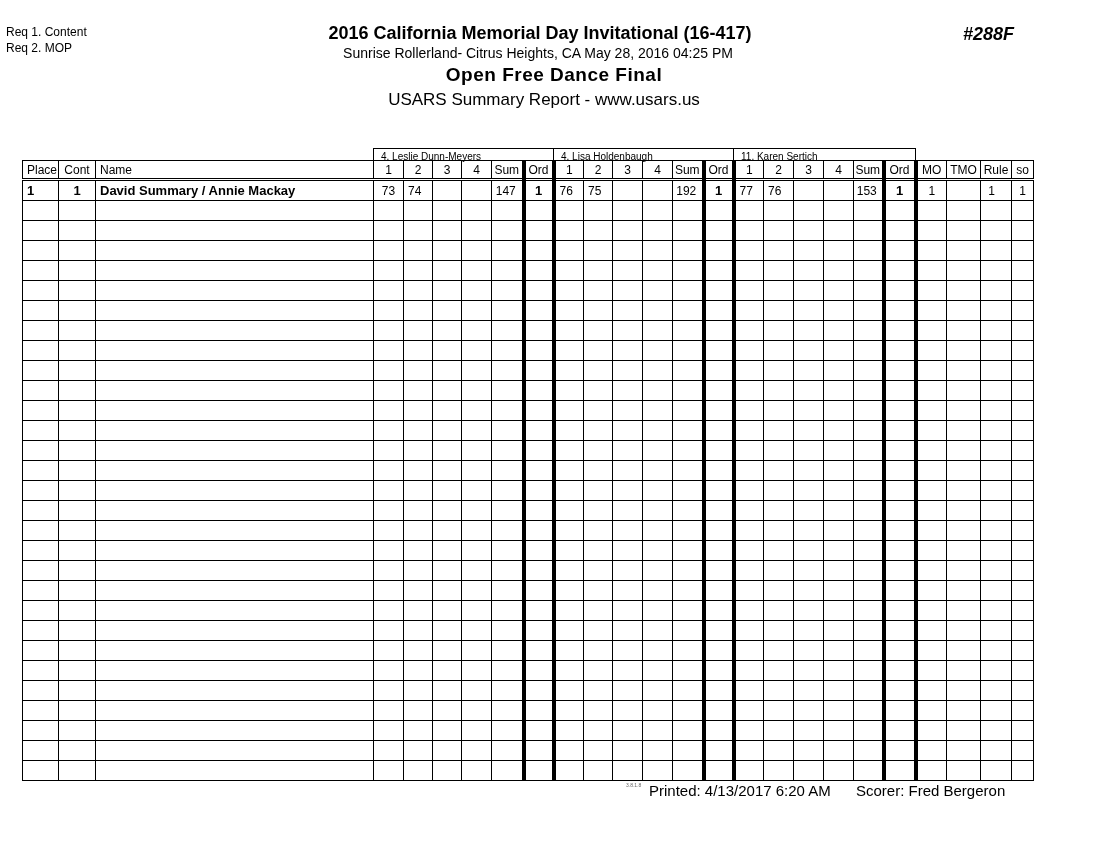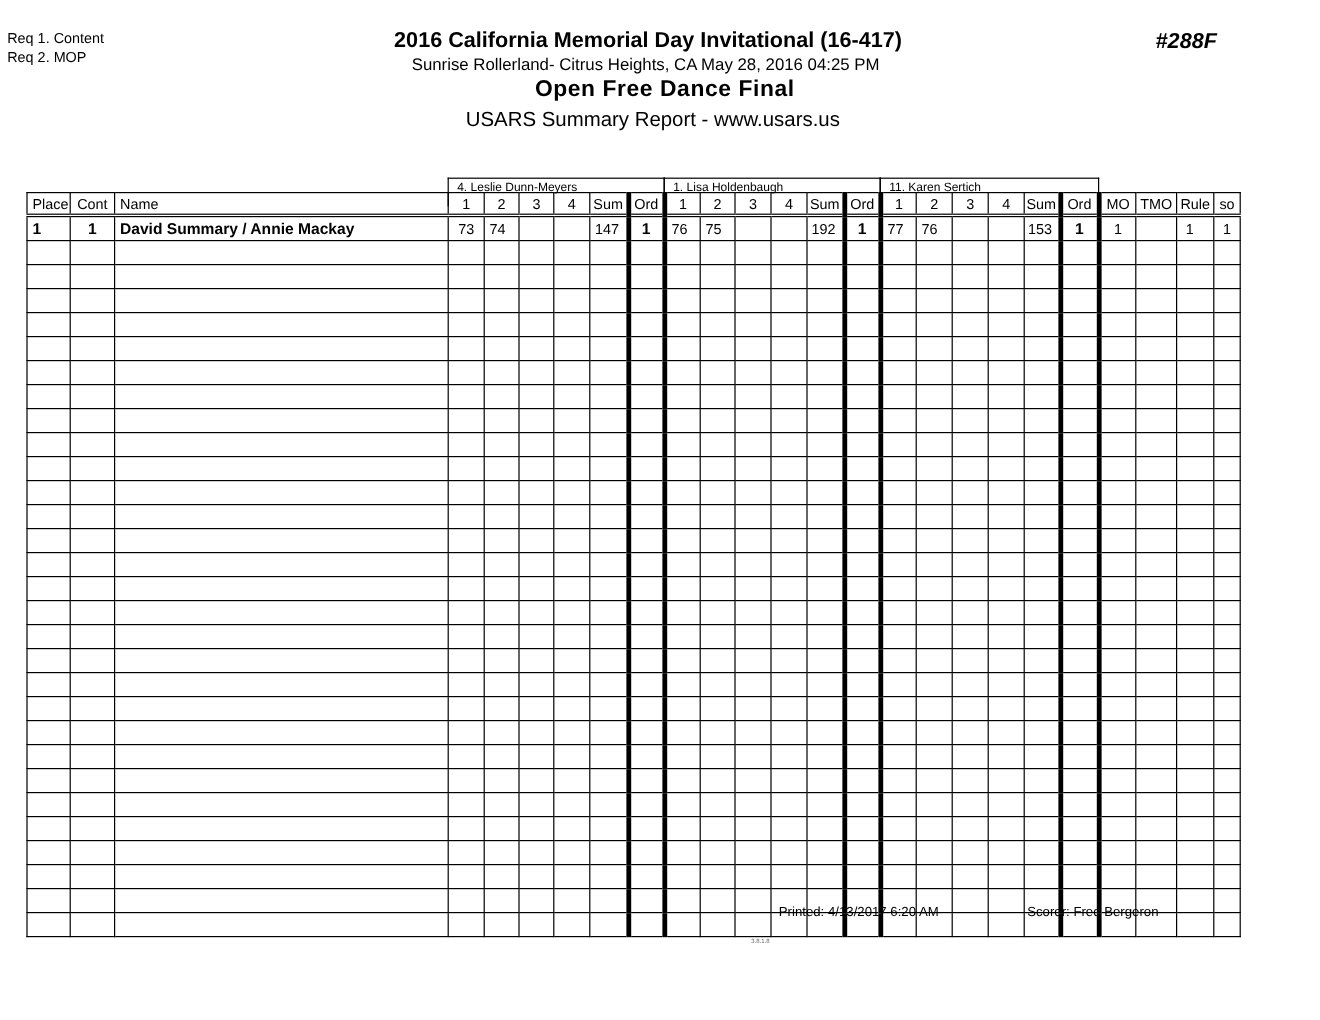--- a/index.html
+++ b/index.html
@@ -18,37 +18,37 @@
   table.grid { position:absolute; left:22px; top:160px; border-collapse:collapse; table-layout:fixed; }
   table.grid td, table.grid th { border:1px solid #000; padding:0; height:19px; font-size:12px; font-weight:normal; overflow:hidden; white-space:nowrap; }
   table.grid th { height:17px; text-align:center; }
   table.grid tr.hdr th { border-bottom:3px double #000; }
   table.grid td { text-align:center; }
   .thick-l { border-left:4px solid #000 !important; }
   .lefttxt { text-align:left !important; padding-left:4px !important;margin-top:40px; }
   .rt { text-align:center; padding-right:2px !important; }
   .bold { font-weight:bold !important; font-size:13px !important; }
 
-  .footer { top:754px; font-size:11px; }
+  .footer { top:782px; font-size:15px; }
   #ver { left:626px; top:782px; font-size:5px; color:#666; }
 </style>
 </head>
 <body>
 
 <div class="abs req" style="top:25px">Req 1. Content</div>
 <div class="abs req" style="top:41px">Req 2. MOP</div>
 
 <div class="abs title" id="t1">2016 California Memorial Day Invitational (16-417)</div>
 <div class="abs title" id="t2">Sunrise Rollerland- Citrus Heights, CA  May 28, 2016  04:25 PM</div>
 <div class="abs title" id="t3">Open Free Dance Final</div>
 <div class="abs title" id="t4">USARS Summary Report - www.usars.us</div>
 <div class="abs" id="code">#288F</div>
 
 <div class="judge-box" style="left:373px;width:181px">4.  Leslie Dunn-Meyers</div>
-<div class="judge-box" style="left:553px;width:181px">1.  Lisa Holdenbaugh</div>
+<div class="judge-box" style="left:553px;width:181px">4.  Lisa Holdenbaugh</div>
 <div class="judge-box" style="left:733px;width:183px">11.  Karen Sertich</div>
 
 <table class="grid">
   <colgroup>
     <col style="width:36px">
       <col style="width:37px">
       <col style="width:278px">
     <col style="width:30px">
       <col style="width:29px">
       <col style="width:29px">

